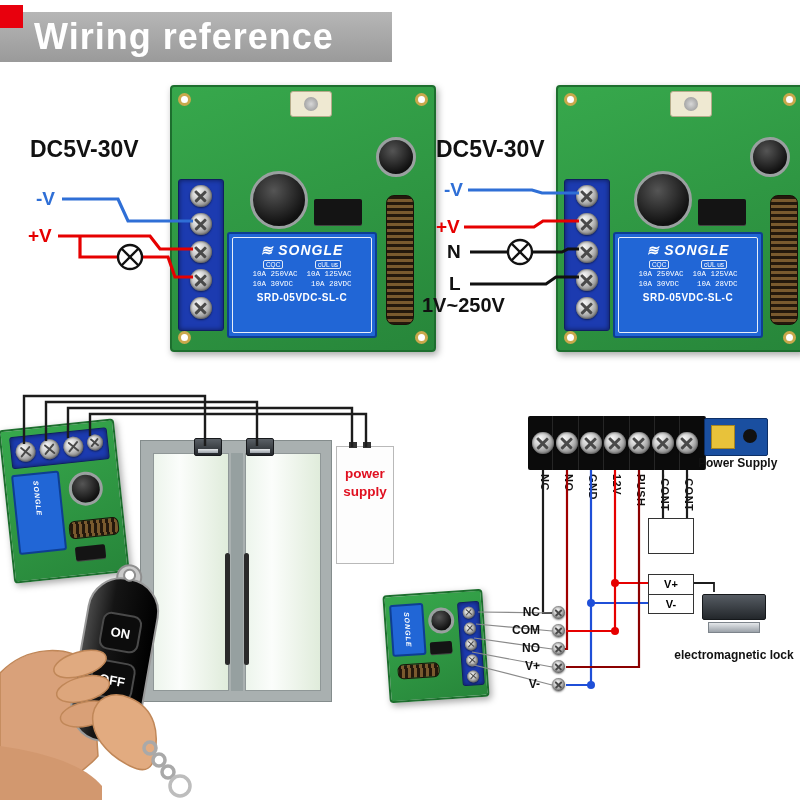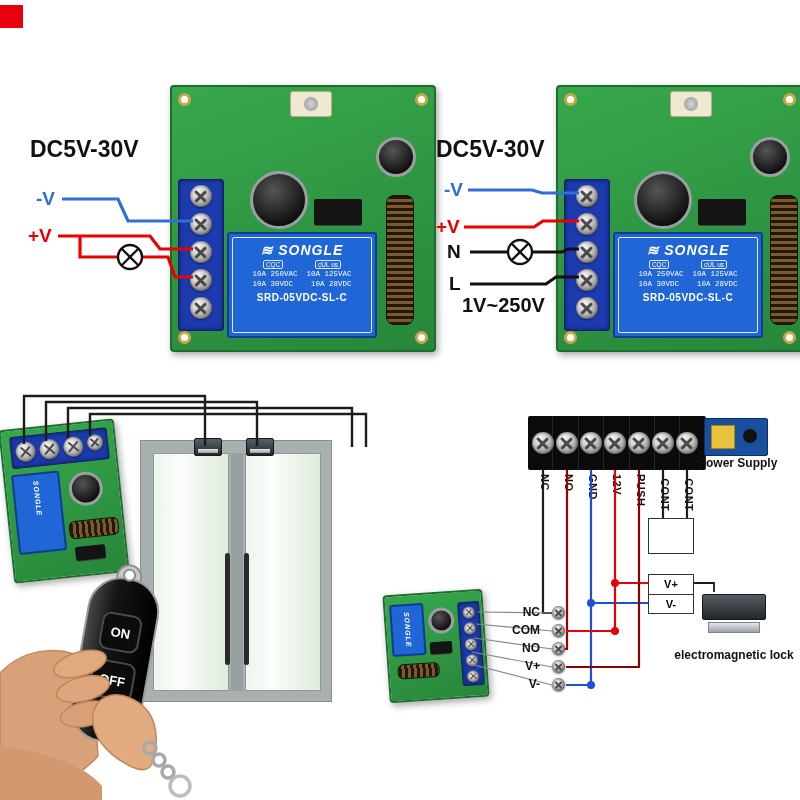--- a/index.html
+++ b/index.html
@@ -92,20 +92,23 @@
   .overlay{position:absolute;left:0;top:0;z-index:5;pointer-events:none;}
   .hand-svg{position:absolute;left:0;top:548px;z-index:4;}
   .z6{z-index:6;}
 </style>
 </head>
 <body>
 
 <div class="stage">
 
   <div class="red-sq"></div>
+  <div class="banner">
+    <span class="banner-title">Wiring reference</span>
+  </div>
 
   <div class="pcb" style="left:170px;top:85px;width:262px;height:263px;">
     <div class="hole" style="left:6px;top:6px;"></div>
     <div class="hole" style="right:6px;top:6px;"></div>
     <div class="hole" style="right:6px;bottom:6px;"></div>
     <div class="hole" style="left:6px;bottom:6px;"></div>
     <div class="tact" style="left:118px;top:4px;width:40px;height:24px;">
         <i></i>
       </div>
     <div class="cap" style="left:78px;top:84px;width:58px;height:58px;"></div>
@@ -168,21 +171,21 @@
       </div>
     </div>
     <div class="coil" style="left:212px;top:108px;width:26px;height:128px;"></div>
   </div>
 
   <div class="lbl" style="left:436px;top:136px;font-size:23px;">DC5V-30V</div>
   <div class="lbl" style="left:444px;top:179px;font-size:19px;color:#2f6fd6;">-V</div>
   <div class="lbl" style="left:436px;top:216px;font-size:19px;color:#e60000;">+V</div>
   <div class="lbl" style="left:447px;top:241px;font-size:19px;">N</div>
   <div class="lbl" style="left:449px;top:273px;font-size:19px;">L</div>
-  <div class="lbl" style="left:422px;top:294px;font-size:20px;margin-left:40px;">1V~250V</div>
+  <div class="lbl" style="left:422px;top:294px;font-size:20px;">1V~250V</div>
 
   <div class="pcb" style="left:6px;top:424px;width:112px;height:150px;transform:rotate(-6deg);">
     <div class="tblock" style="left:8px;top:6px;width:96px;height:30px;">
       <div class="screw" style="left:4px;top:5px;width:20px;height:20px;"></div>
       <div class="screw" style="left:28px;top:5px;width:20px;height:20px;"></div>
       <div class="screw" style="left:52px;top:5px;width:20px;height:20px;"></div>
       <div class="screw" style="left:76px;top:5px;width:16px;height:16px;"></div>
     </div>
     <div class="relay" style="left:6px;top:44px;width:48px;height:80px;">
         <span class="vtext">SONGLE</span>
@@ -199,20 +202,28 @@
     <div class="handle" style="left:84px;top:112px;"></div>
     <div class="handle" style="left:103px;top:112px;"></div>
   </div>
   <div class="door-lock" style="left:194px;top:438px;">
       <i></i>
     </div>
   <div class="door-lock" style="left:246px;top:438px;">
       <i></i>
     </div>
 
+  <div class="ps-box">
+    <span class="nub" style="left:12px;"></span>
+    <span class="nub" style="left:26px;"></span>
+    <div class="ps-text">
+      <div>power</div>
+      <div>supply</div>
+    </div>
+  </div>
 
   <svg class="hand-svg" width="230" height="252" viewBox="0 0 230 252">
     <defs>
       <linearGradient id="remoteG" x1="0" y1="0" x2="1" y2="0">
         <stop offset="0" stop-color="#4a4a4a"></stop>
           <stop offset="0.35" stop-color="#151515"></stop>
           <stop offset="1" stop-color="#000000"></stop>
       </linearGradient>
     </defs>
     <path d="M0,125 C26,98 66,96 92,116 L98,208 C70,240 24,248 0,238 Z" fill="#d9a17a" stroke="#c08758" stroke-width="1.5"></path>

